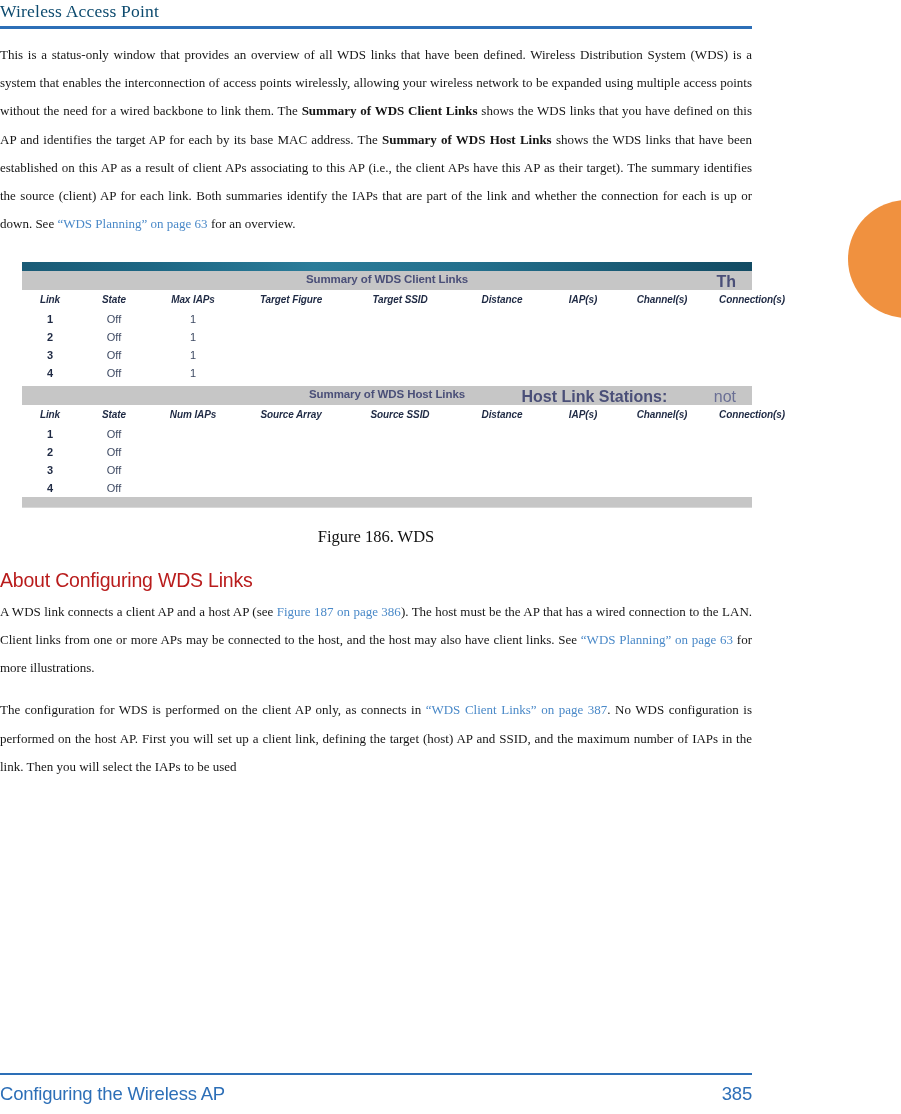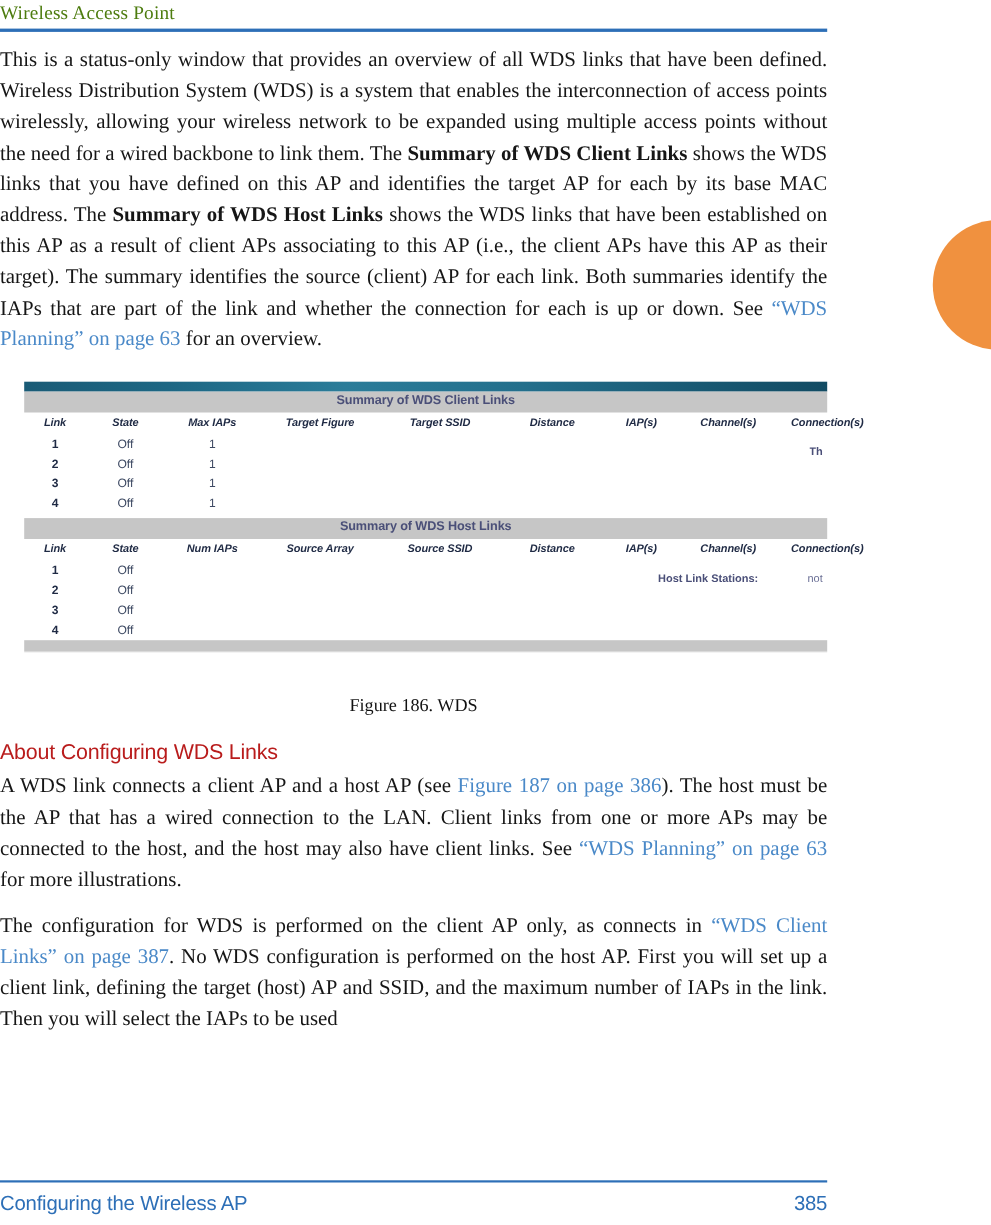--- a/index.html
+++ b/index.html
@@ -19,21 +19,21 @@
   
   #running-header {
     position: absolute;
     left: 0;
     top: 0;
     width: 752px;
   }
   #running-header .rh-text {
     font-family: "Liberation Serif", serif;
     font-size: 17.5px;
-    color: #4d7c0f;
+    color: #0c4a6e;
     letter-spacing: 0.2px;
     padding: 1px 0 4px 0;
     line-height: 1.2;
   }
   #running-header .rh-rule {
     height: 2.5px;
     background: #2d6fb7;
     width: 752px;
   }
 
@@ -71,21 +71,21 @@
     font-weight: normal;
     font-size: 19.5px;
     color: #b91c1c;
     margin: 22px 0 6px 0;
     letter-spacing: -0.2px;
     line-height: 1.15;
   }
 
   p.body-text {
     font-family: "Liberation Serif", serif;
-    font-size: 19px;
+    font-size: 13px;
     line-height: 28.2px;
     margin: 0 0 14px 0;
     text-align: justify;
     text-justify: inter-word;
     color: #161616;
   }
 
   .xref {
     color: #4a89c8;
   }
@@ -122,28 +122,27 @@
     left: 0; right: 0;
     top: 2px;
     text-align: center;
     font-size: 11.5px;
     font-weight: bold;
     color: #4a4f78;
     letter-spacing: -0.1px;
   }
   .shot-sectionbar .sec-right {
     position: absolute;
-    right: 4px;
+    right: 16px;
     top: 2px;
-    font-size: 10px;
+    font-size: 16px;
     font-weight: bold;
     color: #4a4f78;
     white-space: nowrap;
     overflow: hidden;
-    margin-top: 48px;
   }
   .shot-sectionbar .sec-right .dim {
     color: #6a6f95;
     font-weight: normal;
     padding-left: 42px;
   }
 
   table.shot-table {
     width: 730px;
     border-collapse: collapse;
@@ -187,21 +186,21 @@
   .shot-gap {
     height: 4px;
     background: #ffffff;
   }
 
   figcaption.fig-caption {
     font-family: "Liberation Serif", serif;
     font-size: 16.5px;
     text-align: center;
     color: #111;
-    margin-top: 38px;
+    margin-top: 19px;
     width: 752px;
   }
 
   
   #page-footer {
     position: absolute;
     left: 0;
     bottom: 0;
     width: 752px;
   }

